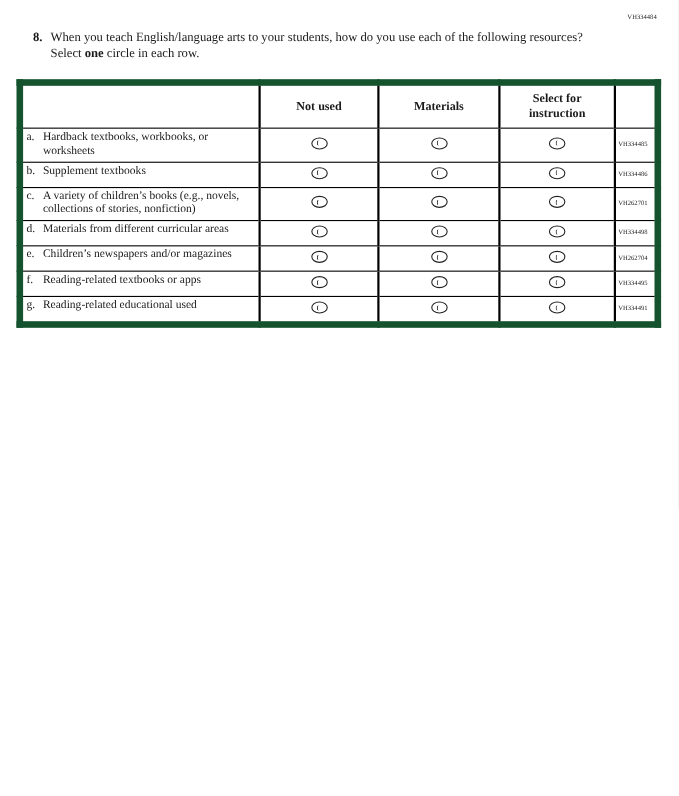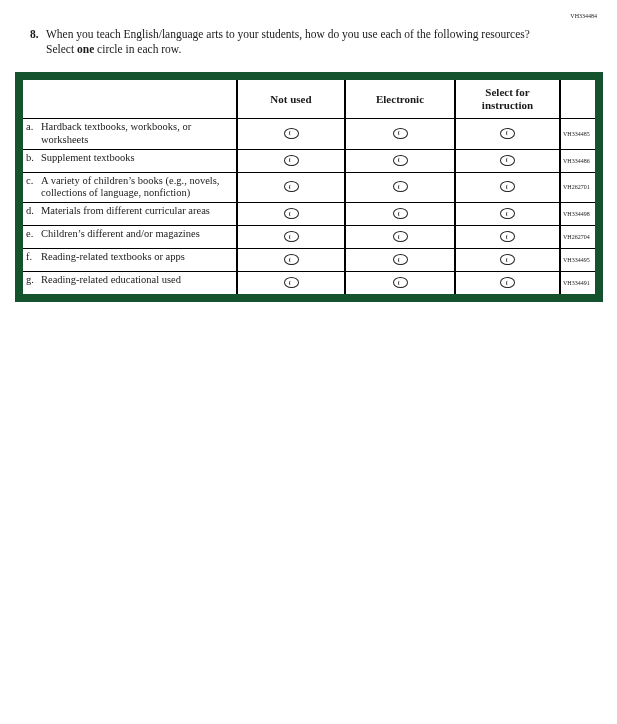--- a/index.html
+++ b/index.html
@@ -34,21 +34,21 @@
   }
   .qtext { flex:1;font-family:Liberation Serif, serif; }
   .bold { font-weight:bold; }
 
   table.resource-table {
     position:absolute;
     top:72px; left:15px;
     width:580px;
     border-collapse:collapse;
     table-layout:fixed;
-    border:8px solid #14532d;
+    border:6px solid #14532d;
   }
   .resource-table th, .resource-table td {
     border:1px solid #000;
   }
   .resource-table th {
     font-size:11px;
     font-weight:bold;
     text-align:center;
     vertical-align:middle;
     padding:3px 4px;
@@ -122,21 +122,21 @@
       <col class="c-label">
         <col class="c-opt1">
         <col class="c-opt2">
         <col class="c-opt3">
         <col class="c-code">
     </colgroup>
     <thead>
       <tr>
         <th></th>
         <th class="opt-col">Not used</th>
-        <th class="opt-col">Electronic</th>
+        <th class="opt-col">Materials</th>
         <th class="opt-col">Select for instruction</th>
         <th></th>
       </tr>
     </thead>
     <tbody>
     <tr>
       <td class="label-cell">
         <div class="label-wrap">
           <span class="letter">a.</span>
           <span class="label">Hardback textbooks, workbooks, or worksheets</span>
@@ -174,21 +174,21 @@
       </td>
       <td class="code-cell">
         <span>VH334486</span>
       </td>
     </tr>
 
     <tr>
       <td class="label-cell">
         <div class="label-wrap">
           <span class="letter">c.</span>
-          <span class="label">A variety of children’s books (e.g., novels, collections of language, nonfiction)</span>
+          <span class="label">A variety of children’s books (e.g., novels, collections of stories, nonfiction)</span>
         </div>
       </td>
       <td class="opt-cell opt-col">
         <span class="oval"></span>
       </td>
       <td class="opt-cell opt-col">
         <span class="oval"></span>
       </td>
       <td class="opt-cell opt-col">
         <span class="oval"></span>
@@ -216,21 +216,21 @@
       </td>
       <td class="code-cell">
         <span>VH334498</span>
       </td>
     </tr>
 
     <tr>
       <td class="label-cell">
         <div class="label-wrap">
           <span class="letter">e.</span>
-          <span class="label">Children’s different and/or magazines</span>
+          <span class="label">Children’s newspapers and/or magazines</span>
         </div>
       </td>
       <td class="opt-cell opt-col">
         <span class="oval"></span>
       </td>
       <td class="opt-cell opt-col">
         <span class="oval"></span>
       </td>
       <td class="opt-cell opt-col">
         <span class="oval"></span>

